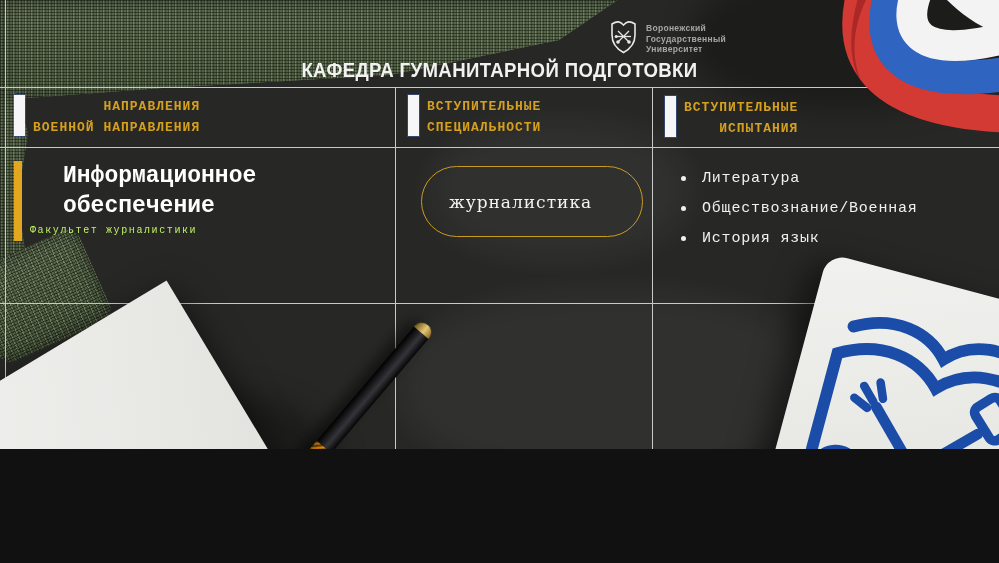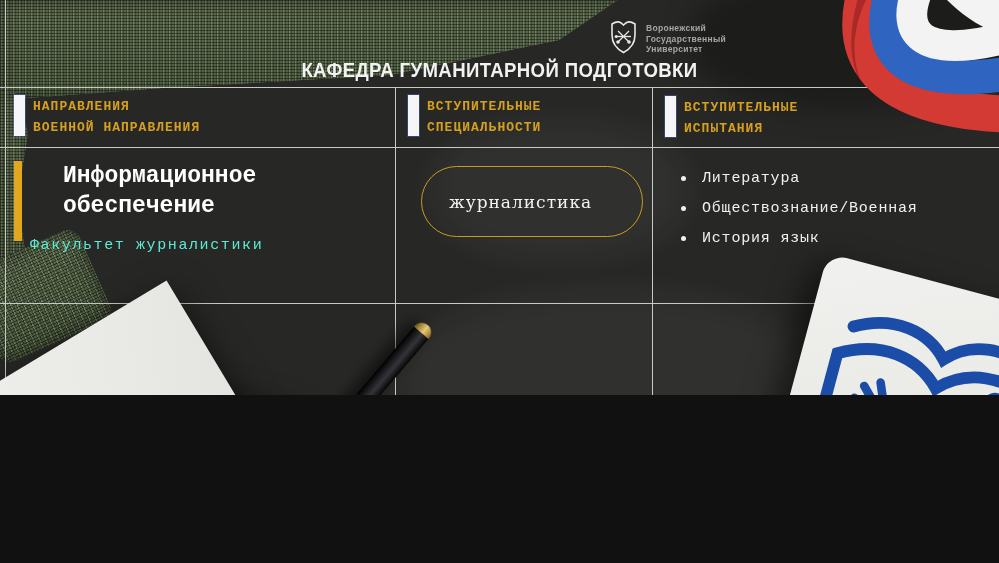--- a/index.html
+++ b/index.html
@@ -1,17 +1,17 @@
 <!DOCTYPE html>
 <html><head>
 <meta charset="utf-8">
 <style>
   html,body{margin:0;padding:0;background:#111;}
   .slide{
-    position:relative;width:999px;height:395px;overflow:hidden;
+    position:relative;width:999px;height:449px;overflow:hidden;
     background:#272726;
     font-family:"Liberation Sans",sans-serif;
   }
   .abs{position:absolute;}
 
   
   .blob{position:absolute;filter:blur(14px);border-radius:45%;}
   .blob.light{background:rgba(255,255,255,.045);}
   .blob.dark{background:rgba(0,0,0,.28);}
 
@@ -43,33 +43,33 @@
   .gline.v{width:1px;}
 
   
   .uni-logo{left:610px;top:18px;z-index:4;}
   .uni-text{left:646px;top:23px;z-index:4;color:#a6a6a4;font-size:8.5px;font-weight:bold;
     line-height:10.5px;letter-spacing:.3px;}
   .slide-title{left:0;top:59px;width:999px;text-align:center;z-index:4;color:#f2f2f1;
     font-size:20px;font-weight:bold;letter-spacing:.4px;transform:scaleX(.93);}
 
   
-  .colhead{position:absolute;z-index:4;display:flex;}
+  .colhead{position:absolute;z-index:4;display:flex;text-align:right;}
   .colhead .bar{width:11px;height:41px;background:#f6f6f8;margin-right:8px;
     box-shadow:0 0 0 1px rgba(64,96,168,.55);}
   .colhead .txt{color:#d6a01f;font-family:"Liberation Mono","DejaVu Sans Mono",monospace;
     font-size:13px;font-weight:bold;letter-spacing:1px;line-height:21px;padding-top:1px;white-space:nowrap;}
 
   
   .direction{left:14px;top:161px;z-index:4;display:flex;}
   .direction .goldbar{width:8px;height:80px;background:#e2a71e;margin-right:8px;}
   .direction .name{color:#ffffff;font-family:"Liberation Mono","DejaVu Sans Mono",monospace;
     font-weight:bold;font-size:23px;line-height:30px;white-space:nowrap;margin-left:33px;}
-  .direction .faculty{color:#5eead4;font-family:"Liberation Mono","DejaVu Sans Mono",monospace;
-    font-size:15px;letter-spacing:1.6px;margin-top:16px;white-space:nowrap;}
+  .direction .faculty{color:#bef264;font-family:"Liberation Mono","DejaVu Sans Mono",monospace;
+    font-size:10px;letter-spacing:1.6px;margin-top:4px;white-space:nowrap;}
 
   
   .pill{left:421px;top:166px;width:222px;height:71px;z-index:4;border:1.5px solid #c99c1f;
     border-radius:37px;box-sizing:border-box;display:flex;align-items:center;}
   .pill .txt{color:#f4f4f2;font-family:"DejaVu Serif",serif;font-size:17px;
     letter-spacing:1px;line-height:26px;padding-left:27px;white-space:nowrap;}
 
   
   .exams{left:681px;top:170px;z-index:4;}
   .exam-item{display:flex;align-items:flex-start;margin-bottom:13px;}

